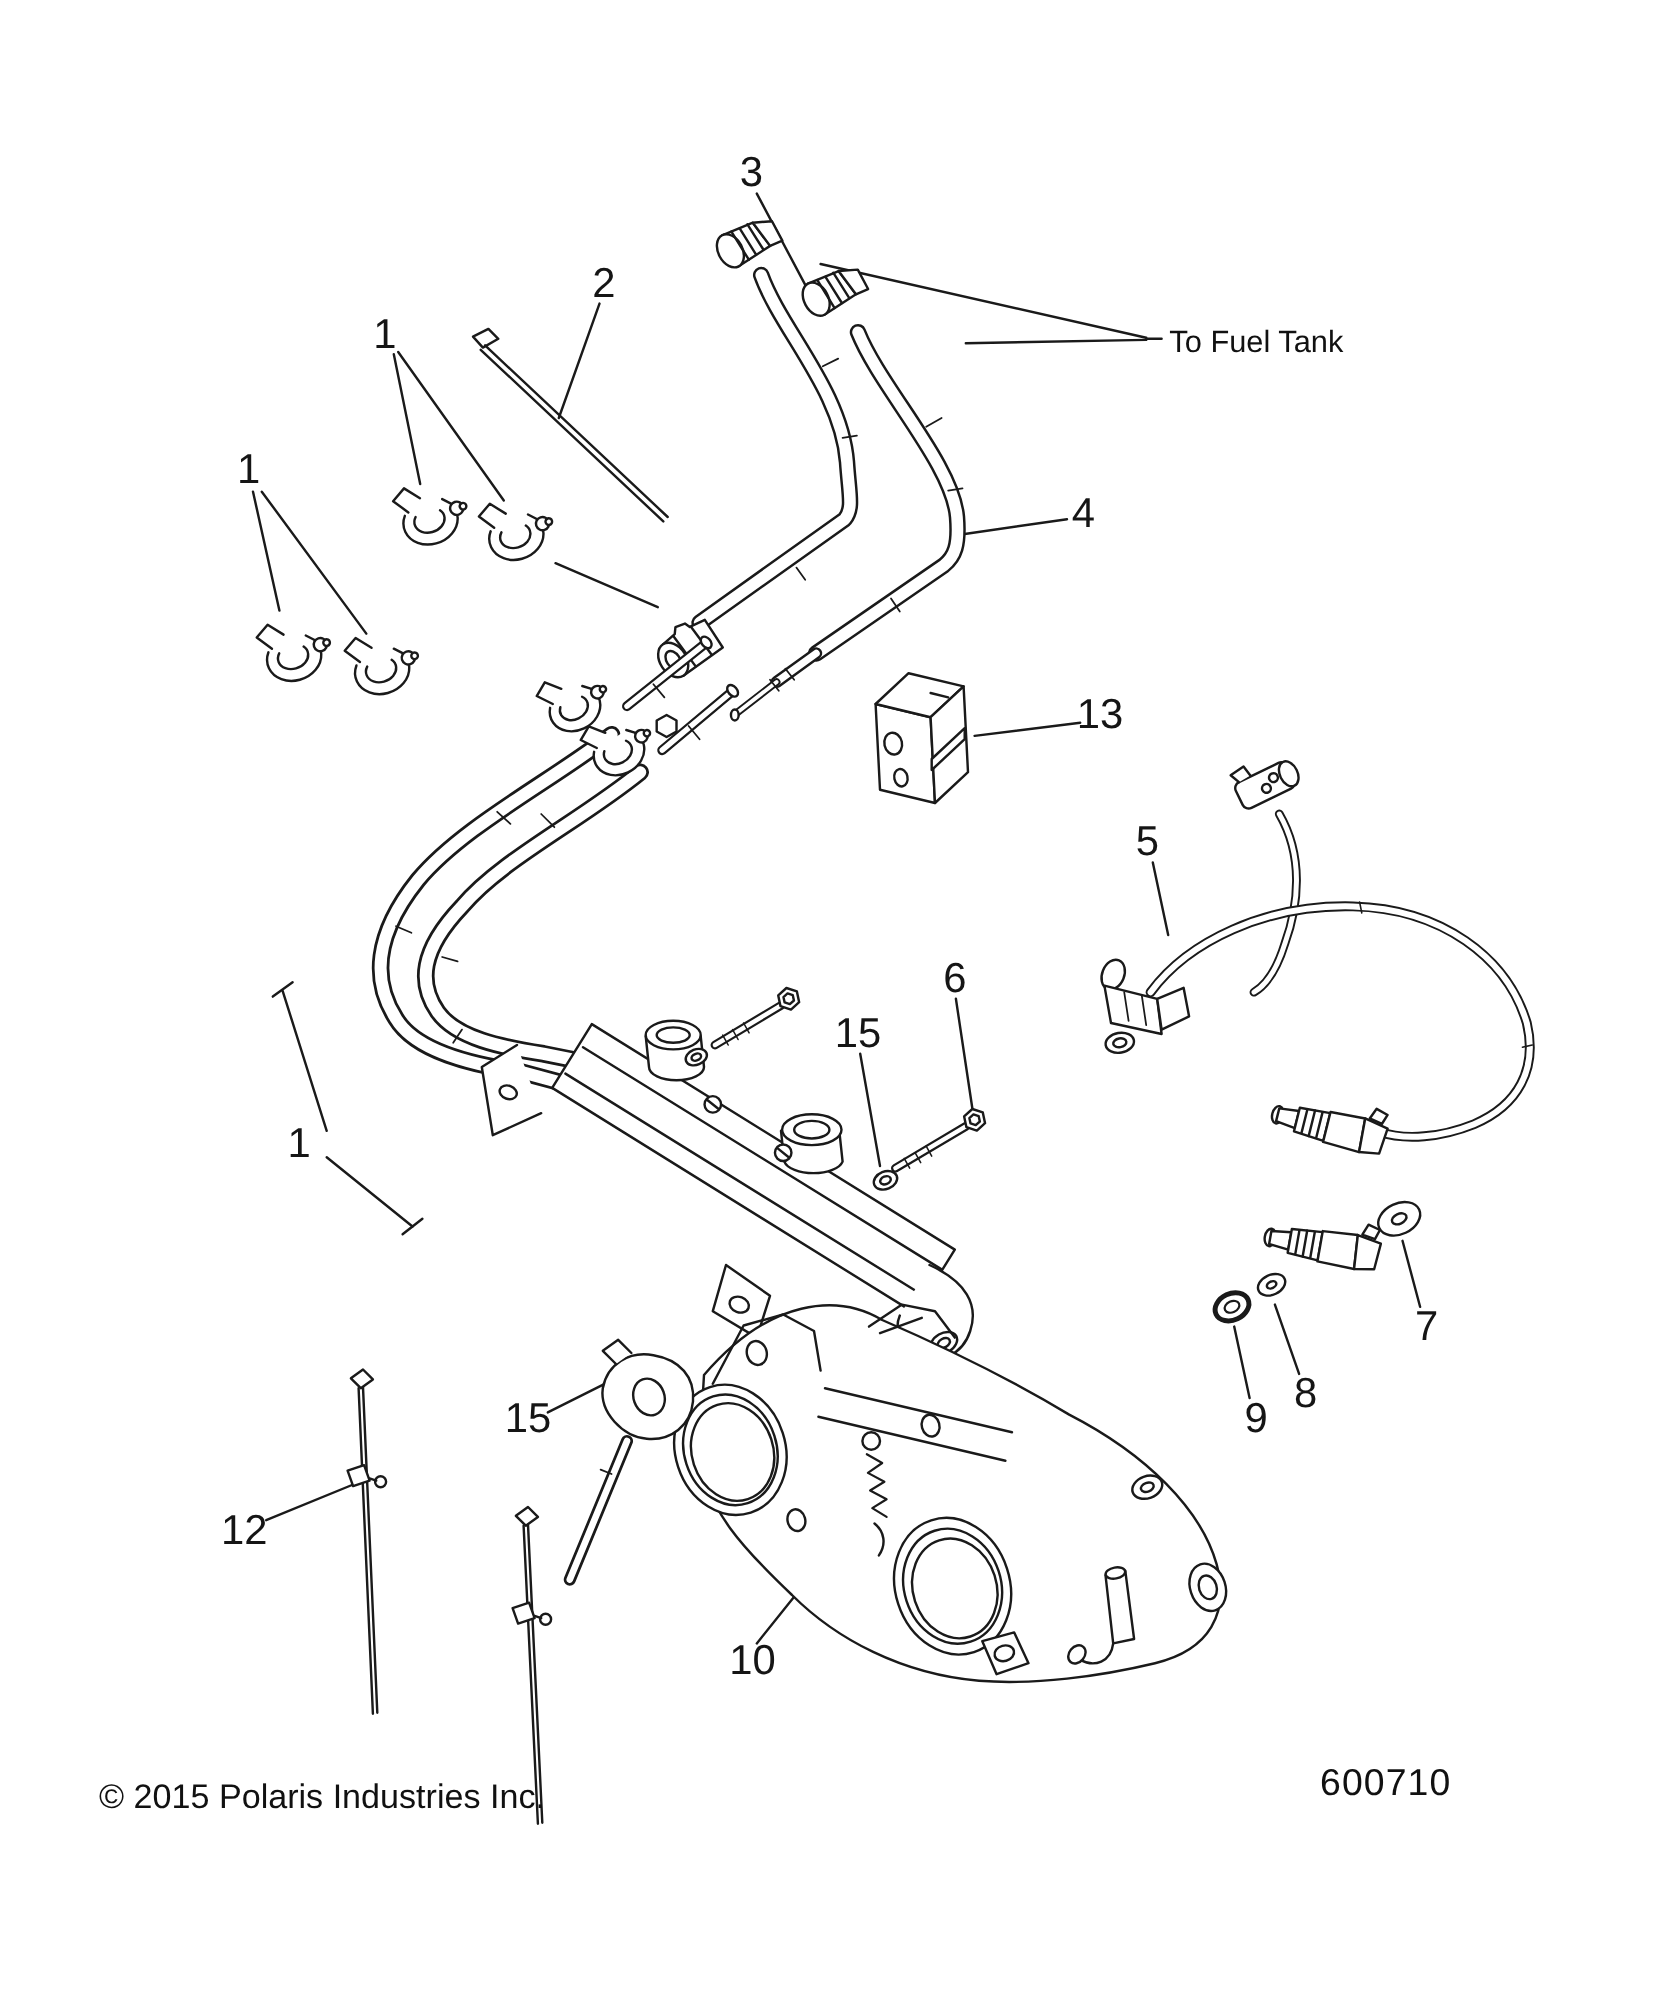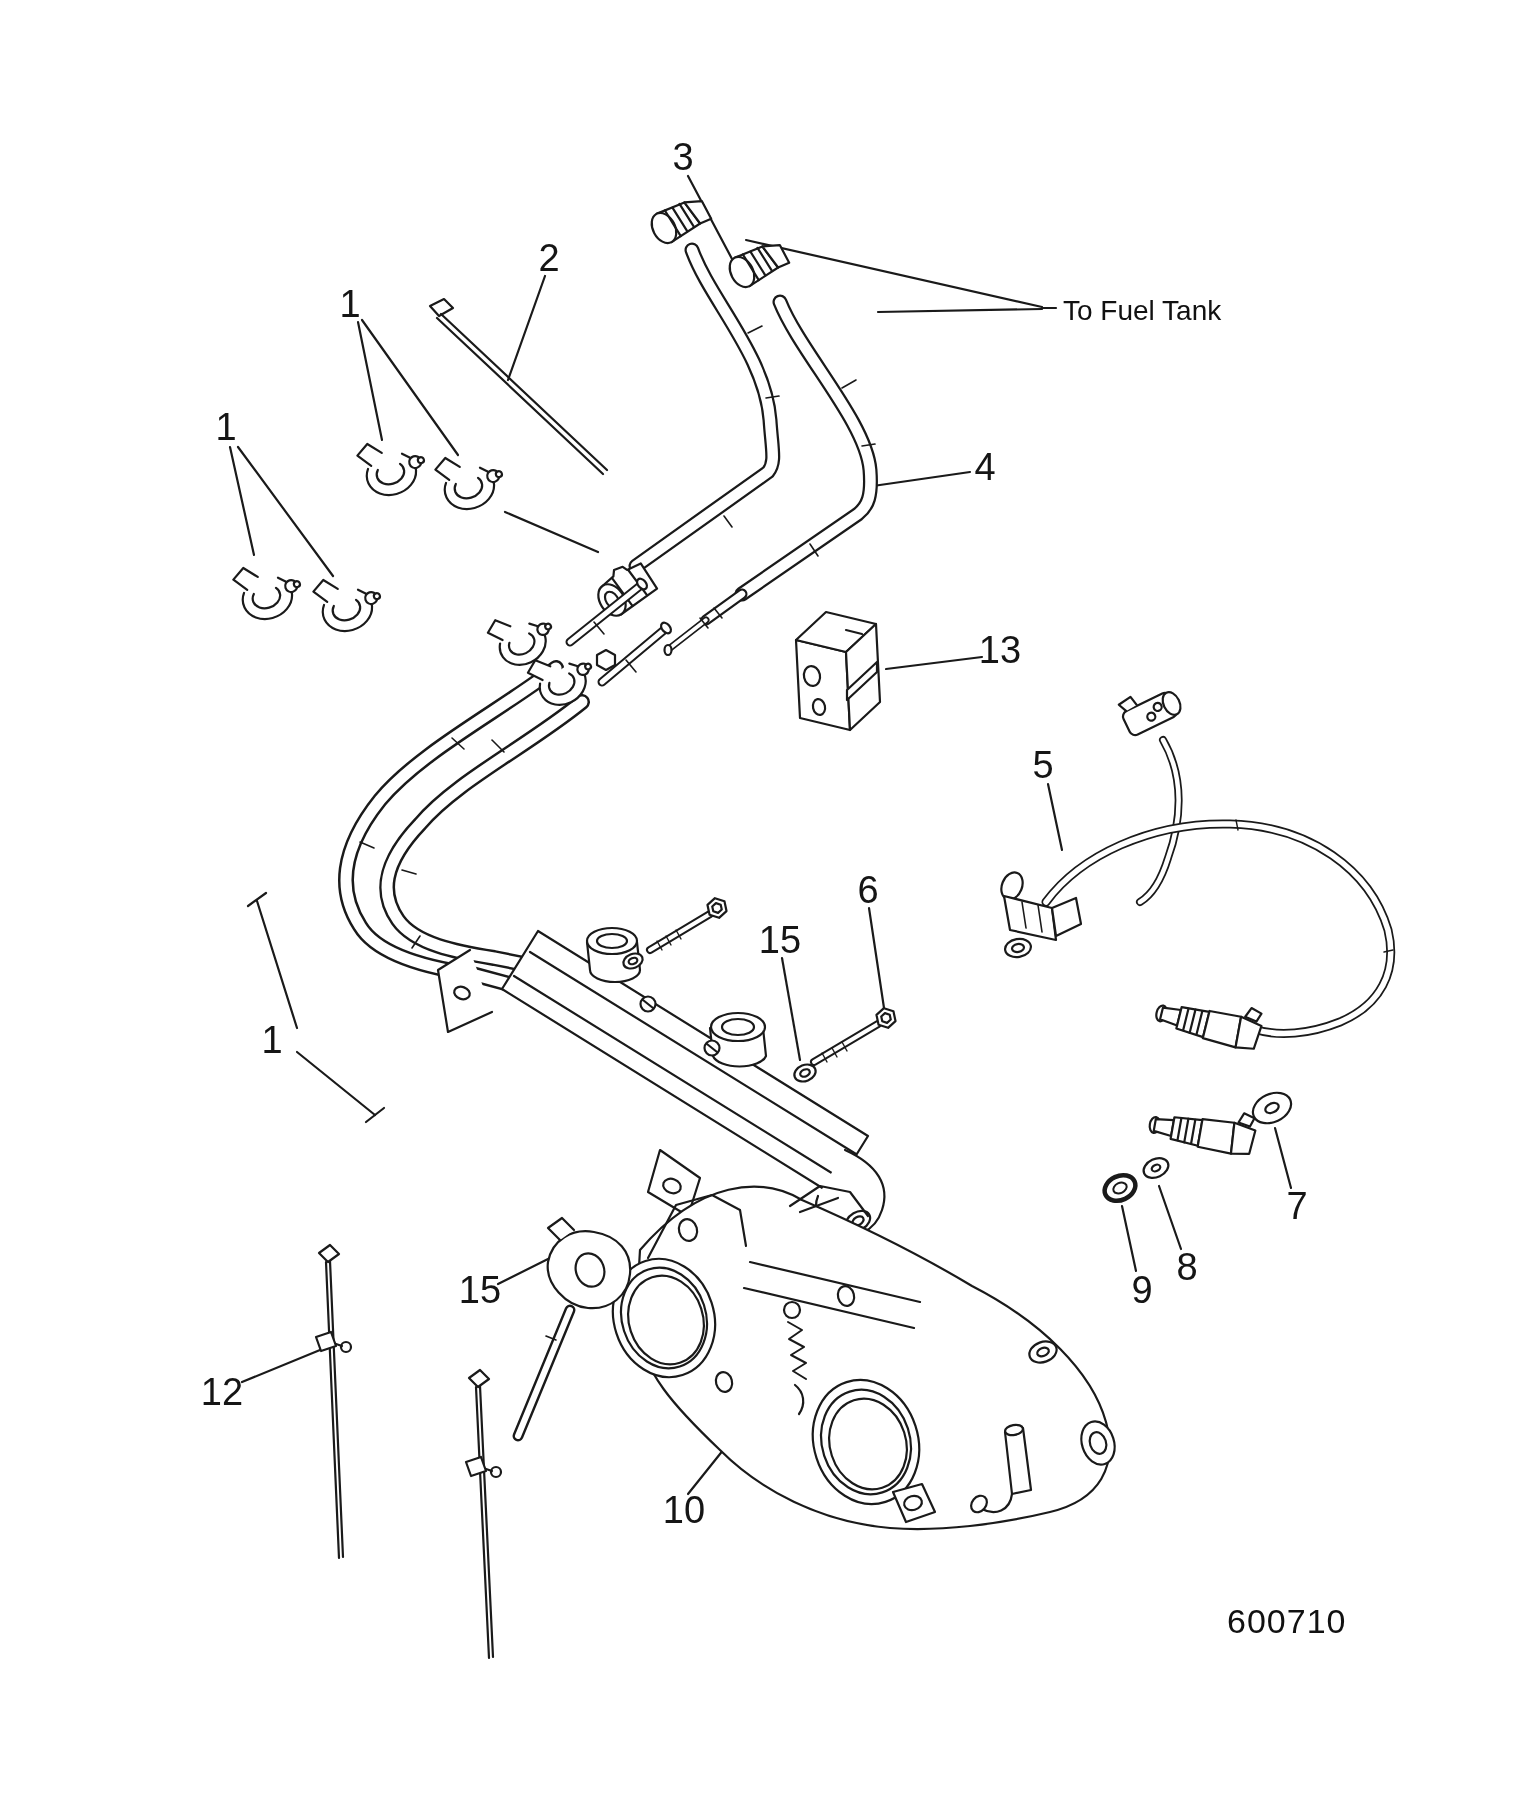--- a/index.html
+++ b/index.html
@@ -3,21 +3,21 @@
 <meta charset="utf-8">
 <style>
   html,body{margin:0;padding:0;background:#fff;}
   #stage{position:relative;width:1516px;height:1813px;background:#fff;overflow:hidden;
          font-family:"Liberation Sans",sans-serif;color:#111;}
   #art{position:absolute;left:0;top:0;}
   .callout{position:absolute;transform:translate(-50%,-50%);font-size:38px;line-height:1;
            color:#151515;white-space:nowrap;}
   .annot{position:absolute;transform:translate(0,-50%);font-size:28px;color:#111;white-space:nowrap;}
   .copyright{position:absolute;transform:translate(0,-50%);font-size:31px;color:#111;white-space:nowrap;}
-  .partnum{position:absolute;transform:translate(0,-50%);font-size:34px;color:#111;white-space:nowrap;letter-spacing:1px;margin-left:27px;}
+  .partnum{position:absolute;transform:translate(0,-50%);font-size:34px;color:#111;white-space:nowrap;letter-spacing:1px;}
   svg *{vector-effect:non-scaling-stroke;}
 </style>
 </head>
 <body>
 
 <div id="stage">
 
 <svg id="art" width="1516" height="1813" viewBox="0 0 1516 1813" stroke="#1a1a1a" stroke-width="2.2" fill="none" stroke-linecap="round" stroke-linejoin="round">
 
   <defs>
@@ -360,14 +360,15 @@
   <div class="callout" style="left:1187px;top:1267px">8</div>
   <div class="callout" style="left:1142px;top:1290px">9</div>
   <div class="callout" style="left:684px;top:1510px">10</div>
   <div class="callout" style="left:480px;top:1290px">15</div>
   <div class="callout" style="left:272px;top:1040px">1</div>
   <div class="callout" style="left:222px;top:1392px">12</div>
   <div class="callout" style="left:1000px;top:650px">13</div>
   <div class="callout" style="left:780px;top:940px">15</div>
 
   <div class="annot" style="left:1063px;top:311px">To Fuel Tank</div>
+  <div class="copyright" style="left:90px;top:1634px">© 2015 Polaris Industries Inc.</div>
   <div class="partnum" style="left:1200px;top:1621px">600710</div>
 </div>
 
 </body></html>

